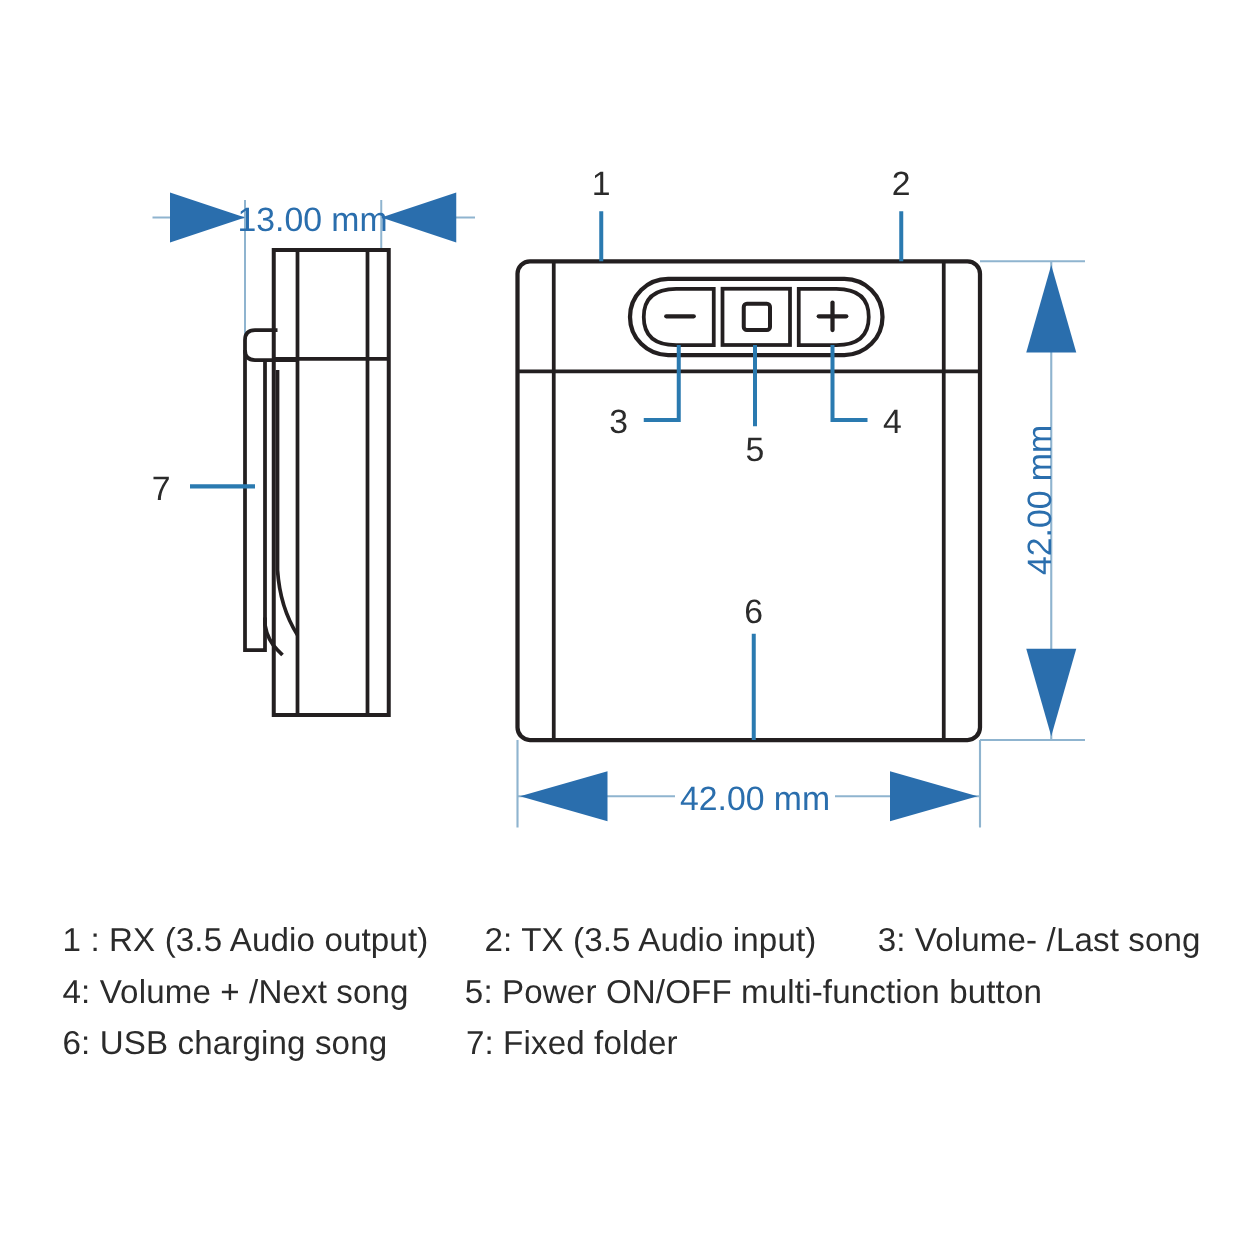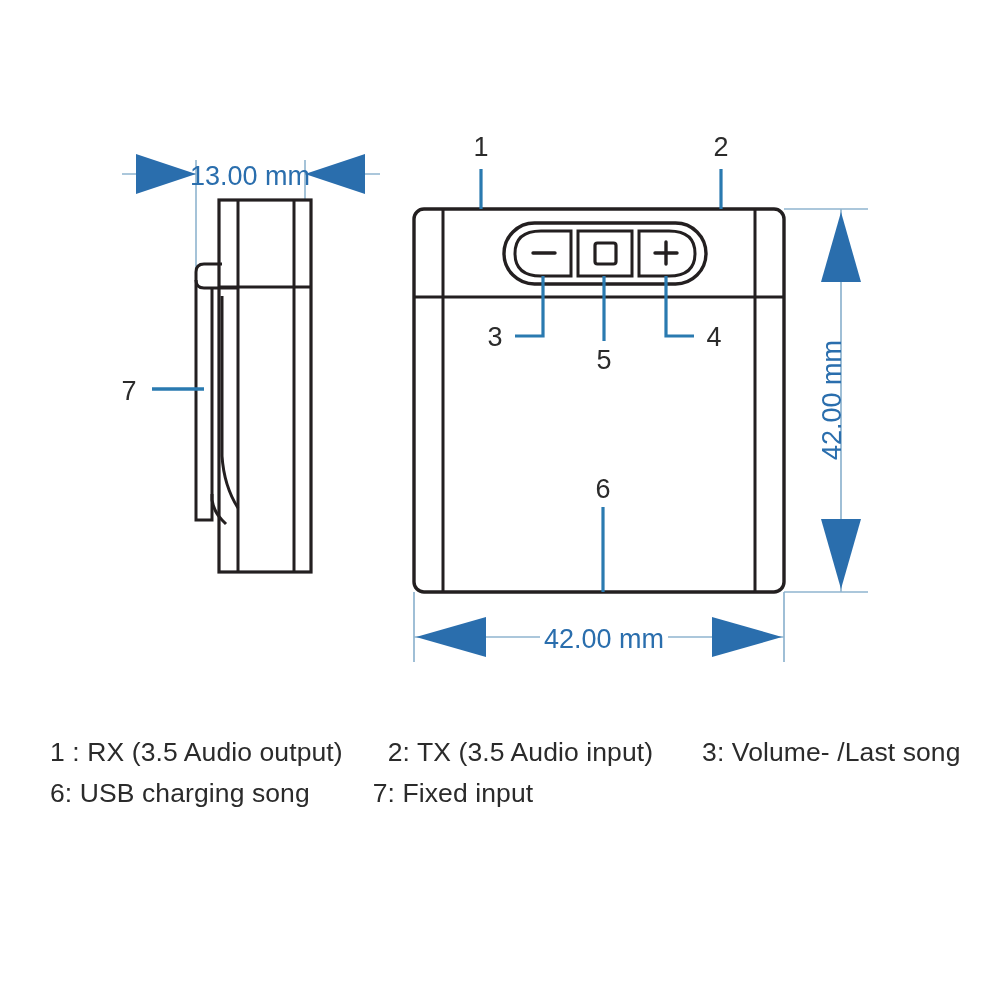--- a/index.html
+++ b/index.html
@@ -146,19 +146,24 @@
 
   <div class="captions">
     <span class="cap-line">
       <span class="cap-seg">1 : RX (3.5 Audio output)</span>
       <span class="cap-gap-1"></span>
       <span class="cap-seg">2: TX (3.5 Audio input)</span>
       <span class="cap-gap-2"></span>
       <span class="cap-seg">3: Volume- /Last song</span>
     </span>
     <span class="cap-line">
+      <span class="cap-seg">4: Volume + /Next song</span>
+      <span class="cap-gap-3"></span>
+      <span class="cap-seg">5: Power ON/OFF multi-function button</span>
+    </span>
+    <span class="cap-line">
       <span class="cap-seg">6: USB charging song</span>
       <span class="cap-gap-4"></span>
-      <span class="cap-seg">7: Fixed input</span>
+      <span class="cap-seg">7: Fixed folder</span>
     </span>
   </div>
 
 </div>
 
 </body></html>

